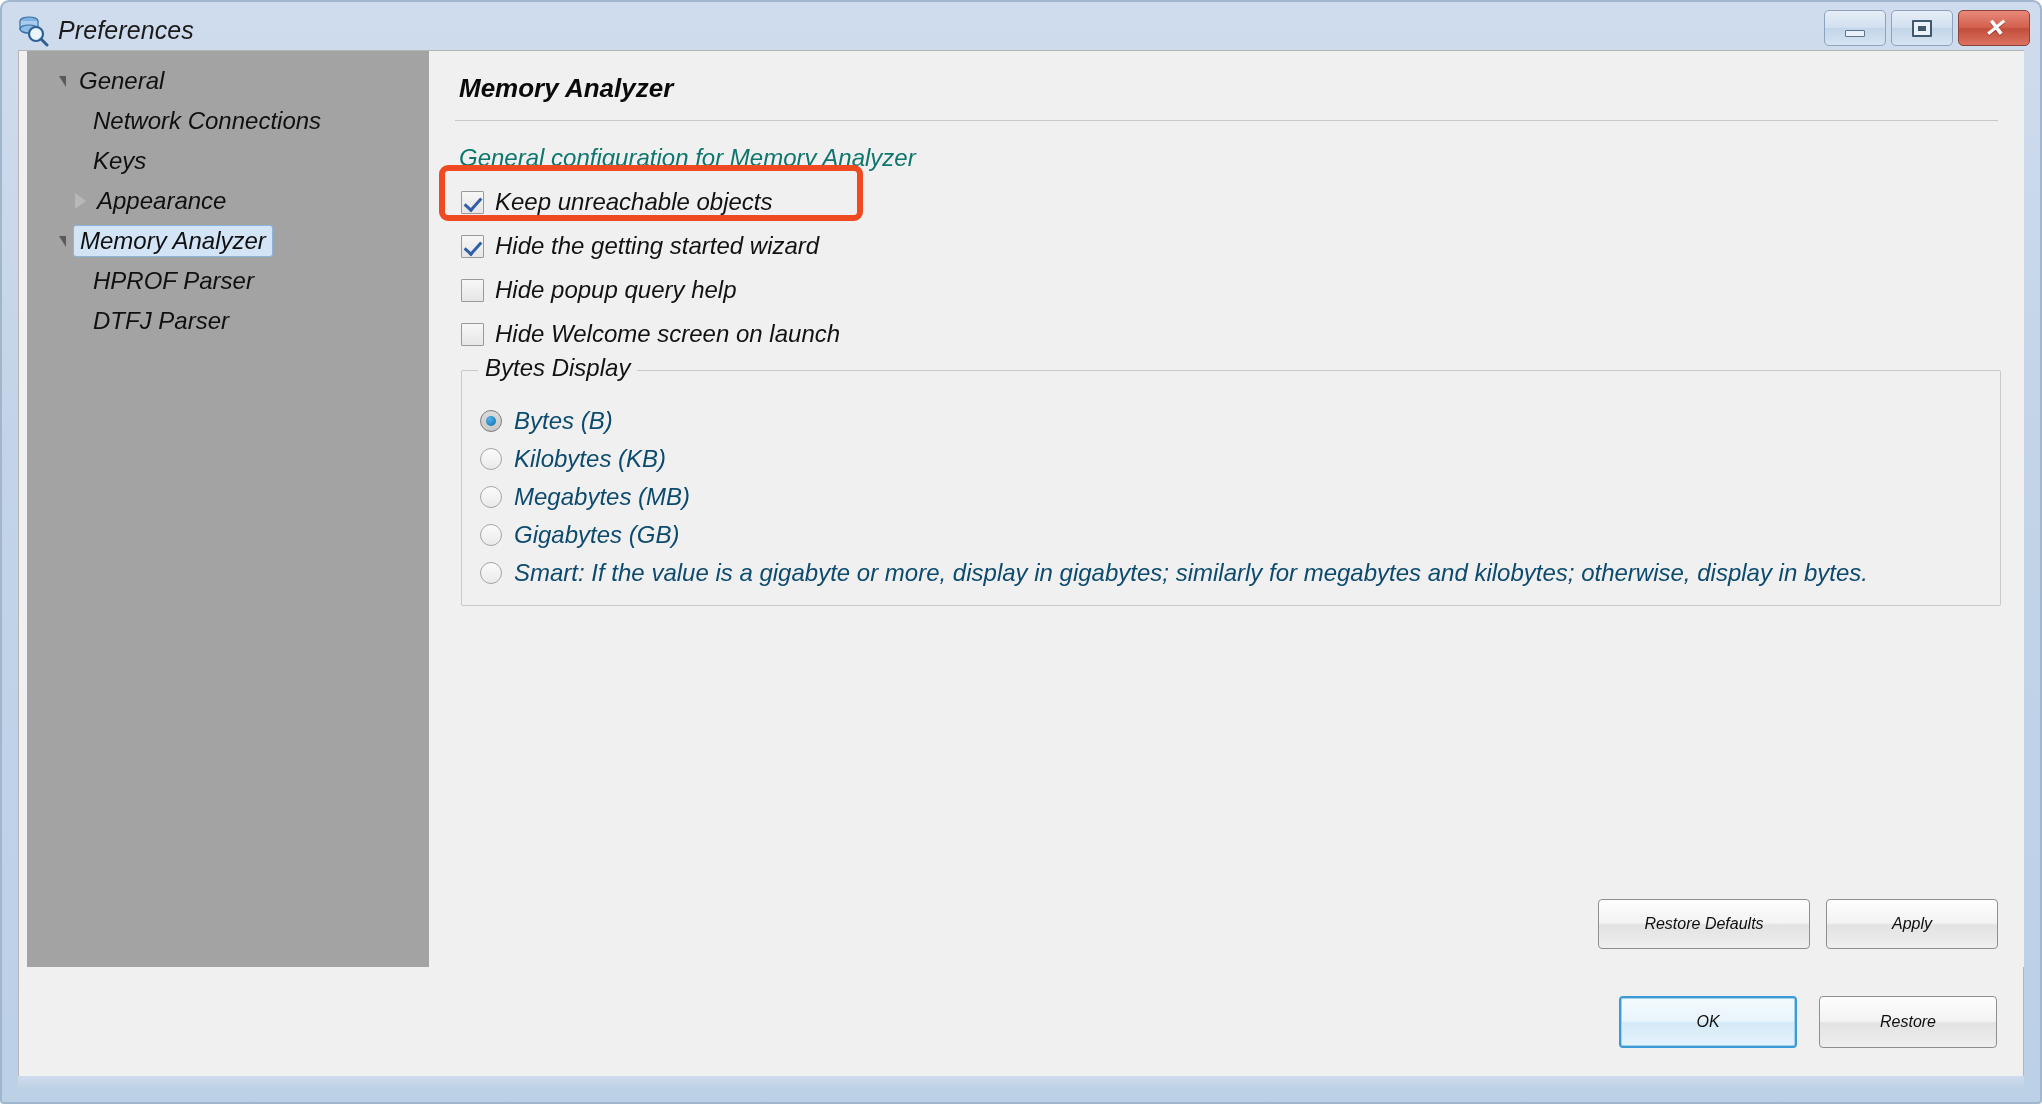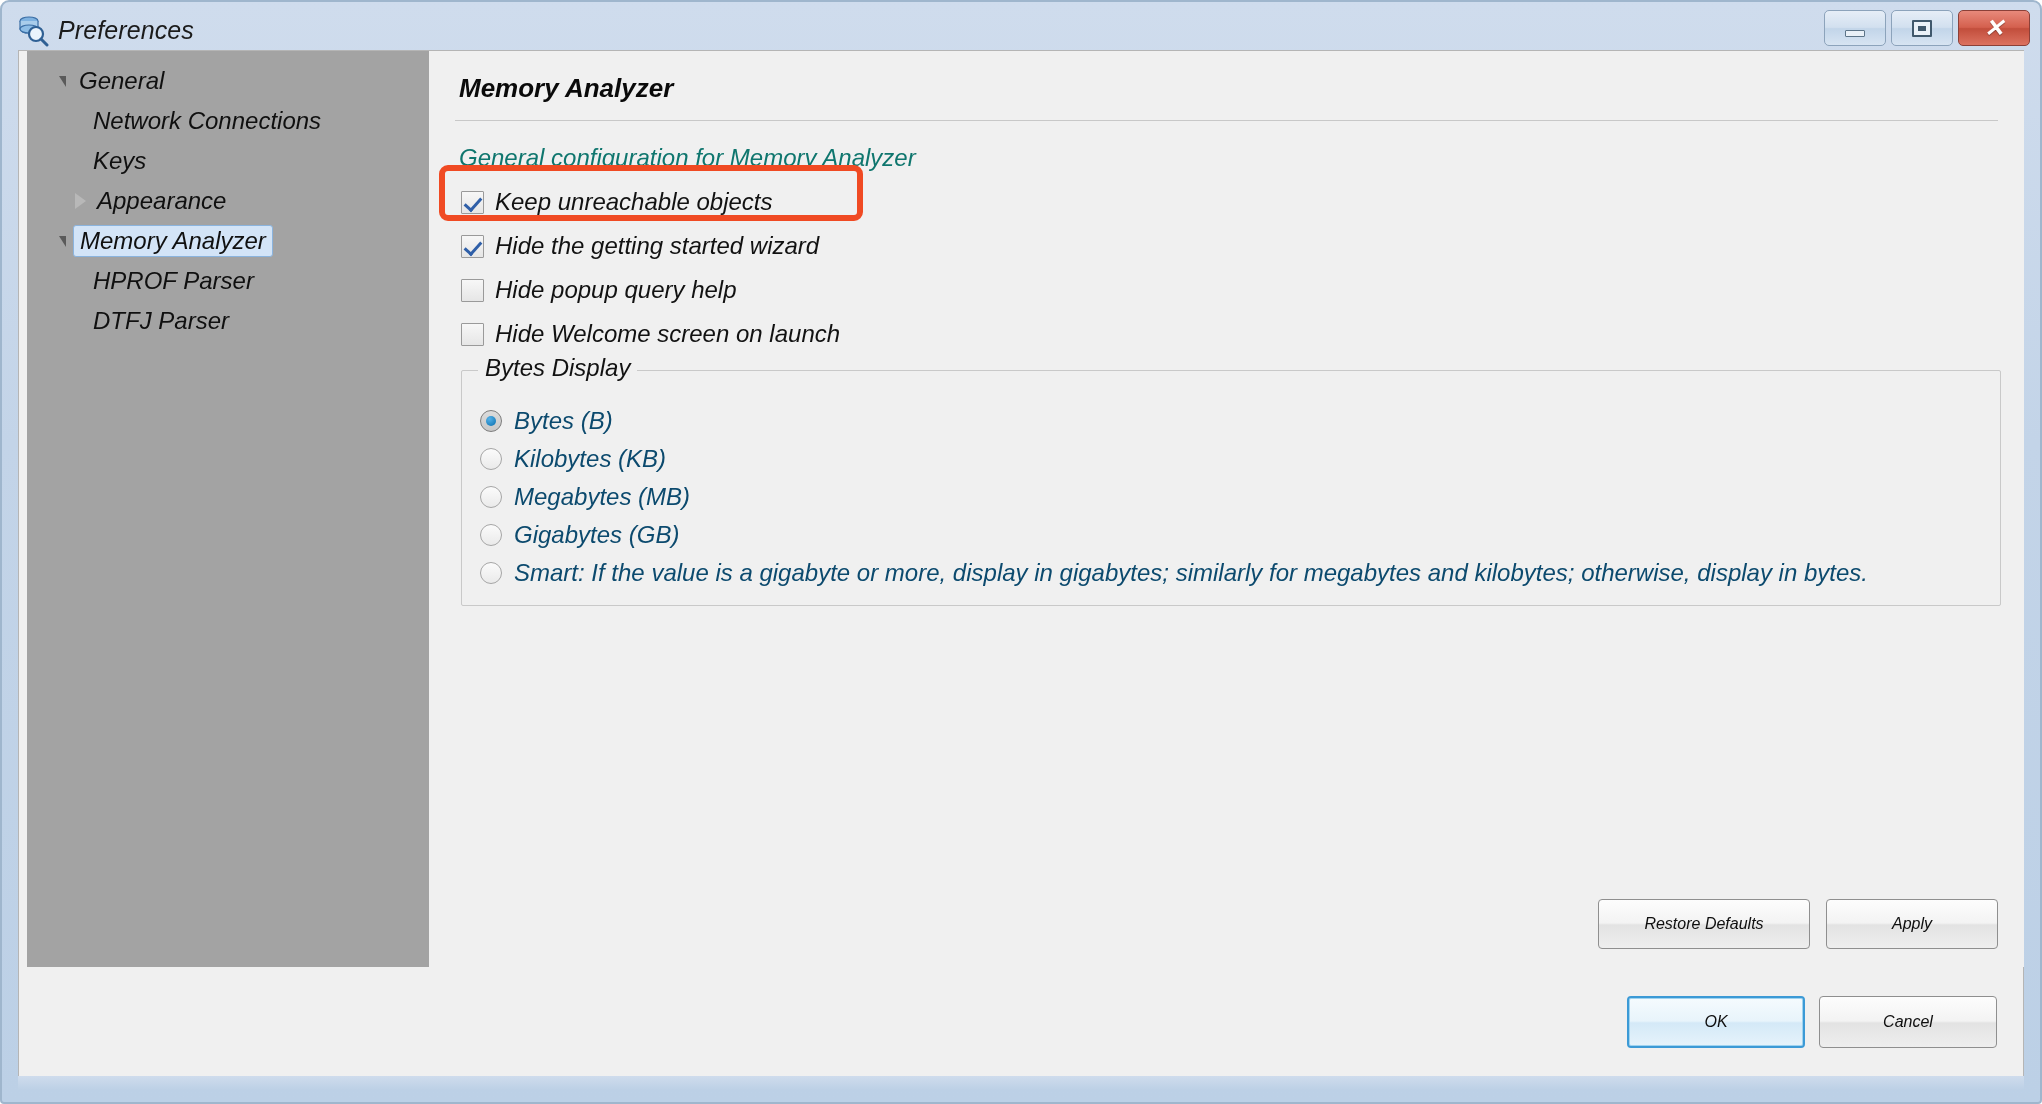--- a/index.html
+++ b/index.html
@@ -301,21 +301,21 @@
   .footer {
     position: absolute;
     left: 0; bottom: 0;
     width: 100%;
     height: 110px;
   }
   .footer-buttons {
     position: absolute;
     right: 26px; top: 28px;
     display: flex;
-    gap: 14px;
+    gap: 22px;
   }
   .btn-ok {
     width: 178px; height: 52px;
     border: 2px solid #3c9ad6;
     box-shadow: 0 0 0 1px #9fd3f0 inset;
     background: linear-gradient(to bottom, #f5fbfe 0%, #e8f4fb 48%, #d4e9f7 52%, #e6f3fb 100%);
   }
   .btn-cancel { width: 178px; height: 52px; }
 
   .bottom-strip {
@@ -449,21 +449,21 @@
 
       <div class="pane-buttons">
         <div class="btn btn-restore">Restore Defaults</div>
         <div class="btn btn-apply">Apply</div>
       </div>
     </div>
 
     <div class="footer">
       <div class="footer-buttons">
         <div class="btn btn-ok">OK</div>
-        <div class="btn btn-cancel">Cancel</div>
+        <div class="btn btn-cancel">Restore</div>
       </div>
     </div>
 
   </div>
 
   <div class="bottom-strip"></div>
 
   <div class="annotation"></div>
 </div>
 

